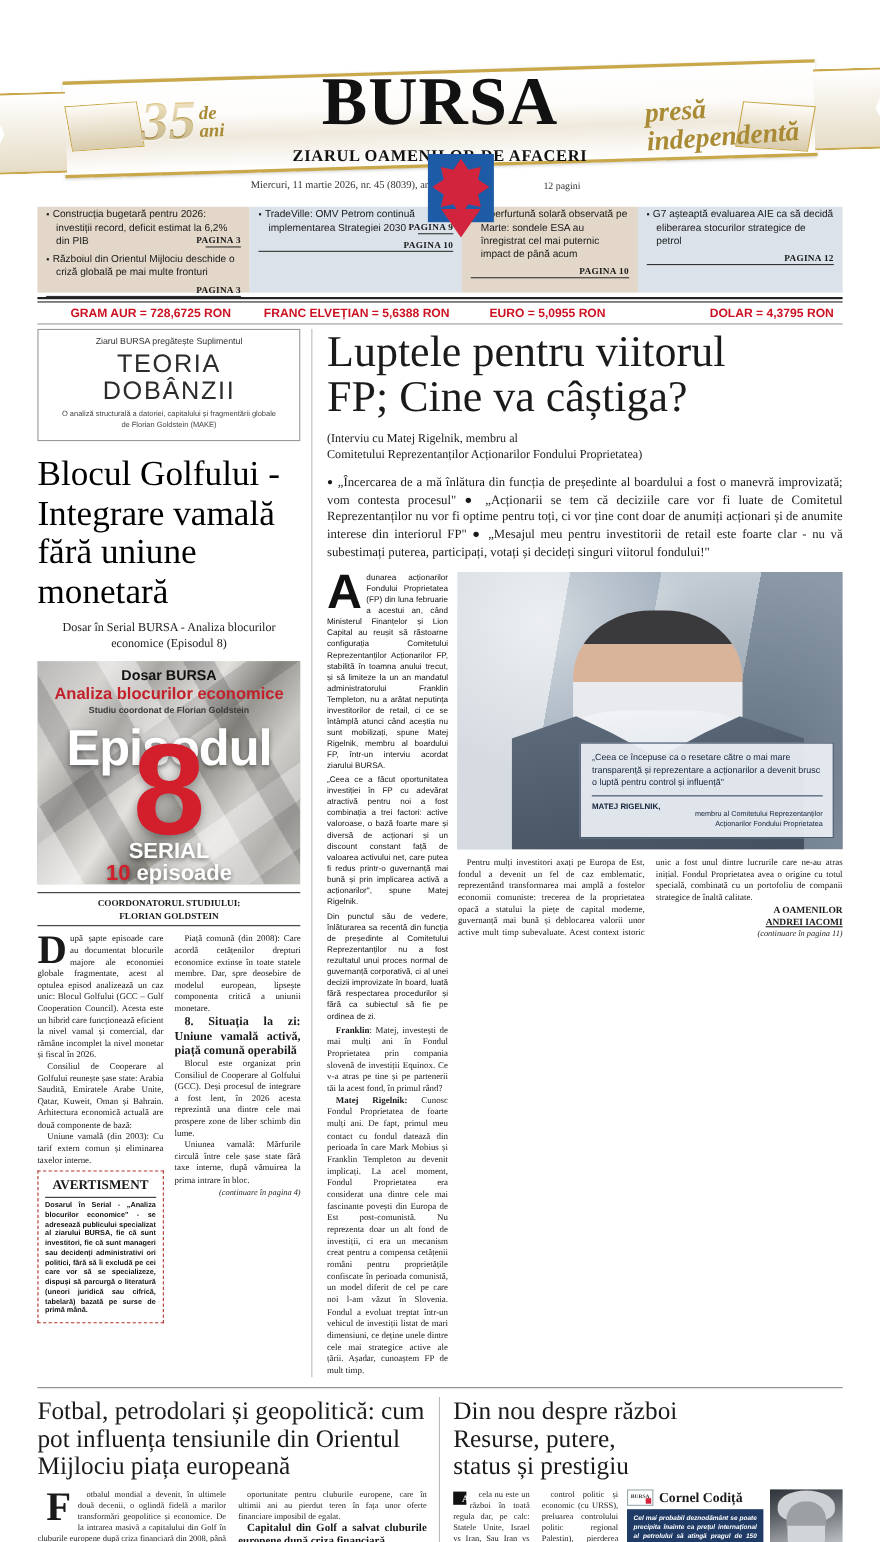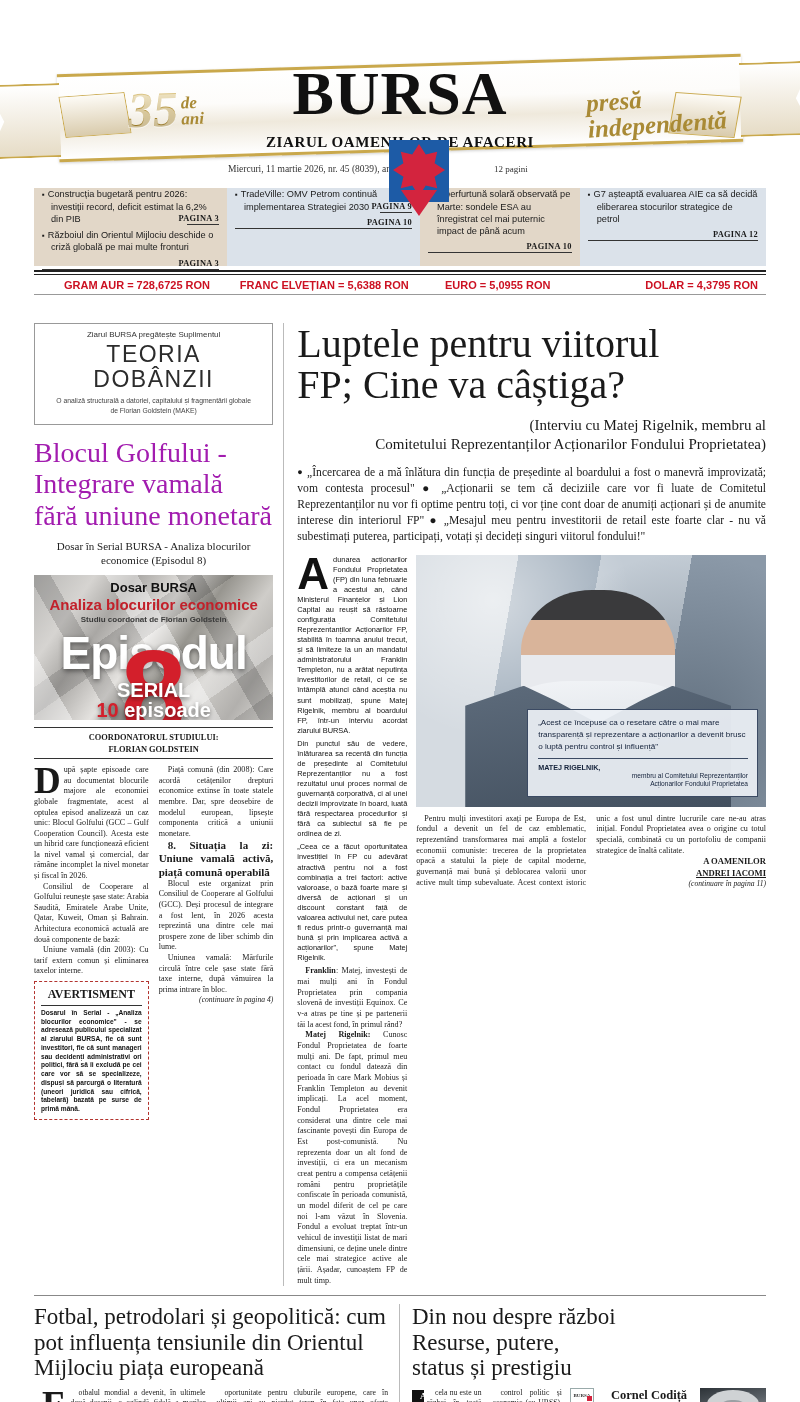--- a/index.html
+++ b/index.html
@@ -110,41 +110,41 @@
   .rates{
     display:flex;margin:0 34px;padding:4px 0 3px 0;
     font-family:"Liberation Sans",sans-serif;font-weight:700;font-size:11px;
     color:#cc1122;border-bottom:1px solid #999;
   }
   .rates div{flex:1;text-align:center;}
   .rates div:first-child{text-align:left;padding-left:30px;}
   .rates div:last-child{text-align:right;padding-right:8px;}
 
   
-  .main{display:flex;margin:28px 34px 0 34px;}
+  .main{display:flex;margin:4px 34px 0 34px;}
   .col-left{width:243px;padding-right:10px;border-right:1px solid #bbb;}
   .col-right{width:476px;padding-left:13px;}
 
   
   .supp-box{border:1px solid #999;padding:6px 8px 8px 8px;text-align:center;}
   .supp-kicker{font-family:"Liberation Sans",sans-serif;font-size:8px;color:#333;margin-bottom:3px;}
   .supp-title{
     font-family:"Liberation Sans",sans-serif;font-weight:300;font-size:23px;
     letter-spacing:1.5px;color:#2c2c2c;line-height:1.1;
   }
   .supp-desc{font-family:"Liberation Sans",sans-serif;font-size:6.8px;color:#444;margin-top:4px;line-height:1.45;}
 
   .lead-head{
-    font-size:28px;line-height:1.12;margin:12px 0 8px 0;font-weight:400;color:#a21caf;
+    font-size:32px;line-height:1.12;margin:12px 0 8px 0;font-weight:400;color:#000000;
   }
   .lead-sub{text-align:center;font-size:11px;line-height:1.3;color:#222;margin-bottom:8px;}
 
   
   .promo{
-    position:relative;width:100%;height:145px;overflow:hidden;
+    position:relative;width:100%;height:203px;overflow:hidden;
     background:
       linear-gradient(125deg,#b9b8b6 0%,#d6d4d1 18%,#a9a7a4 30%,#e4e2df 46%,#97958f 58%,#cfcdc9 72%,#b2b0ad 86%,#dddbd7 100%);
   }
   .promo:before{
     content:"";position:absolute;inset:0;
     background:
       linear-gradient(60deg,rgba(255,255,255,.45) 0 12%,transparent 12% 24%,rgba(0,0,0,.14) 24% 31%,transparent 31% 48%,rgba(255,255,255,.4) 48% 58%,transparent 58% 70%,rgba(0,0,0,.16) 70% 78%,transparent 78%),
       linear-gradient(-35deg,rgba(0,0,0,.12) 0 9%,transparent 9% 21%,rgba(255,255,255,.32) 21% 30%,transparent 30% 55%,rgba(0,0,0,.13) 55% 64%,transparent 64%);
   }
   .promo-inner{position:relative;z-index:2;text-align:center;padding-top:5px;}
@@ -193,21 +193,21 @@
     break-inside:avoid;
   }
   .warn-t{
     font-family:"Liberation Serif",serif;font-variant:small-caps;font-weight:700;
     font-size:12px;text-align:center;border-bottom:1px solid #333;padding-bottom:2px;margin-bottom:3px;
   }
   .warn-b{font-family:"Liberation Sans",sans-serif;font-size:6.6px;line-height:1.33;text-align:justify;font-weight:700;color:#111;}
 
   
   .main-head{font-size:40px;line-height:1.04;margin:0 0 10px 0;font-weight:400;}
-  .main-sub{text-align:right;font-size:15px;line-height:1.32;margin-bottom:10px;}
+  .main-sub{text-align:left;font-size:11px;line-height:1.32;margin-bottom:10px;}
   .main-lead{font-size:11.6px;line-height:1.37;text-align:justify;margin-bottom:10px;}
   .main-lead .b{font-size:9px;vertical-align:1px;}
 
   .art-grid{display:flex;gap:9px;}
   .ac{width:110px;}
   .ac-wide{flex:1;}
   .sans-body{font-family:"Liberation Sans",sans-serif;font-size:7.4px;line-height:1.36;text-align:justify;color:#111;}
   .sans-body p{margin:0 0 3px 0;}
   .bigcap{
     float:left;font-family:"Liberation Sans",sans-serif;font-weight:700;
@@ -273,21 +273,21 @@
   .bot-col{flex:1;}
   .bot-body{font-size:7.7px;line-height:1.3;text-align:justify;}
   .bot-body p{margin:0;text-indent:8px;}
   .bot-sub{font-weight:700;font-size:10px;line-height:1.2;margin:6px 0 4px 0;text-indent:0;}
 
   .author-box{
     display:flex;gap:6px;margin:0 0 6px 0;align-items:flex-start;
     float:right;width:196px;margin-left:8px;
   }
   .author-left{flex:1;}
-  .author-name-row{display:flex;align-items:center;gap:17px;margin-bottom:3px;}
+  .author-name-row{display:flex;align-items:center;gap:5px;margin-bottom:3px;}
   .bursa-mini{
     width:22px;height:13px;background:#ffffff;border:1px solid #9aa;position:relative;
     font-family:"Liberation Serif",serif;font-size:5px;font-weight:700;text-align:center;
     line-height:13px;color:#333;
   }
   .bursa-mini:after{content:"";position:absolute;right:1px;bottom:1px;width:5px;height:5px;background:#d3243e;}
   .author-name{font-weight:700;font-size:12.5px;}
   .author-quote{
     background:#1f3b66;color:#fff;padding:5px 6px;
     font-family:"Liberation Sans",sans-serif;font-style:italic;font-weight:700;
@@ -443,38 +443,38 @@
         <span>„Încercarea de a mă înlătura din funcția de președinte al boardului a fost o manevră improvizată; vom contesta procesul" ● „Acționarii se tem că deciziile care vor fi luate de Comitetul Reprezentanților nu vor fi optime pentru toți, ci vor ține cont doar de anumiți acționari și de anumite interese din interiorul FP" ● „Mesajul meu pentru investitorii de retail este foarte clar - nu vă subestimați puterea, participați, votați și decideți singuri viitorul fondului!"</span>
       </div>
 
       <div class="art-grid">
 
         <div class="ac">
           <div class="sans-body">
             <p>
               <span class="bigcap">A</span><span>dunarea acționarilor Fondului Proprietatea (FP) din luna februarie a acestui an, când Ministerul Finanțelor și Lion Capital au reușit să răstoarne configurația Comitetului Reprezentanților Acționarilor FP, stabilită în toamna anului trecut, și să limiteze la un an mandatul administratorului Franklin Templeton, nu a arătat neputința investitorilor de retail, ci ce se întâmplă atunci când aceștia nu sunt mobilizați, spune Matej Rigelnik, membru al boardului FP, într-un interviu acordat ziarului BURSA.</span>
             </p>
+            <p>„Ceea ce a făcut oportunitatea investiției în FP cu adevărat atractivă pentru noi a fost combinația a trei factori: active valoroase, o bază foarte mare și diversă de acționari și un discount constant față de valoarea activului net, care putea fi redus printr-o guvernanță mai bună și prin implicarea activă a acționarilor", spune Matej Rigelnik.</p>
             <p>Din punctul său de vedere, înlăturarea sa recentă din funcția de președinte al Comitetului Reprezentanților nu a fost rezultatul unui proces normal de guvernanță corporativă, ci al unei decizii improvizate în board, luată fără respectarea procedurilor și fără ca subiectul să fie pe ordinea de zi.</p>
-            <p>„Ceea ce a făcut oportunitatea investiției în FP cu adevărat atractivă pentru noi a fost combinația a trei factori: active valoroase, o bază foarte mare și diversă de acționari și un discount constant față de valoarea activului net, care putea fi redus printr-o guvernanță mai bună și prin implicarea activă a acționarilor", spune Matej Rigelnik.</p>
           </div>
           <div class="qa">
             <p><b>Franklin</b><span>: Matej, investești de mai mulți ani în Fondul Proprietatea prin compania slovenă de investiții Equinox. Ce v-a atras pe tine și pe partenerii tăi la acest fond, în primul rând?</span></p>
             <p><b>Matej Rigelnik:</b><span> Cunosc Fondul Proprietatea de foarte mulți ani. De fapt, primul meu contact cu fondul datează din perioada în care Mark Mobius și Franklin Templeton au devenit implicați. La acel moment, Fondul Proprietatea era considerat una dintre cele mai fascinante povești din Europa de Est post-comunistă. Nu reprezenta doar un alt fond de investiții, ci era un mecanism creat pentru a compensa cetățenii români pentru proprietățile confiscate în perioada comunistă, un model diferit de cel pe care noi l-am văzut în Slovenia. Fondul a evoluat treptat într-un vehicul de investiții listat de mari dimensiuni, ce deține unele dintre cele mai strategice active ale țării. Așadar, cunoaștem FP de mult timp.</span></p>
           </div>
         </div>
 
         <div class="ac-wide">
           <div class="photo">
             <div class="photo-bg"></div>
             <div class="photo-person"></div>
             <div class="photo-shirt"></div>
             <div class="photo-jacket"></div>
 
             <div class="quote-box">
-              <div class="quote-txt">„Acest ce începuse ca o resetare către o mai mare transparență și reprezentare a acționarilor a devenit brusc o luptă pentru control și influență"</div>
+              <div class="quote-txt">„Ceea ce începuse ca o resetare către o mai mare transparență și reprezentare a acționarilor a devenit brusc o luptă pentru control și influență"</div>
               <div class="quote-rule"></div>
               <div class="quote-name">MATEJ RIGELNIK,</div>
               <div class="quote-role">
                 <span>membru al Comitetului Reprezentanților</span><br>
                 <span>Acționarilor Fondului Proprietatea</span>
               </div>
             </div>
           </div>
 
           <div class="twocol qa" style="margin-top:7px;">

